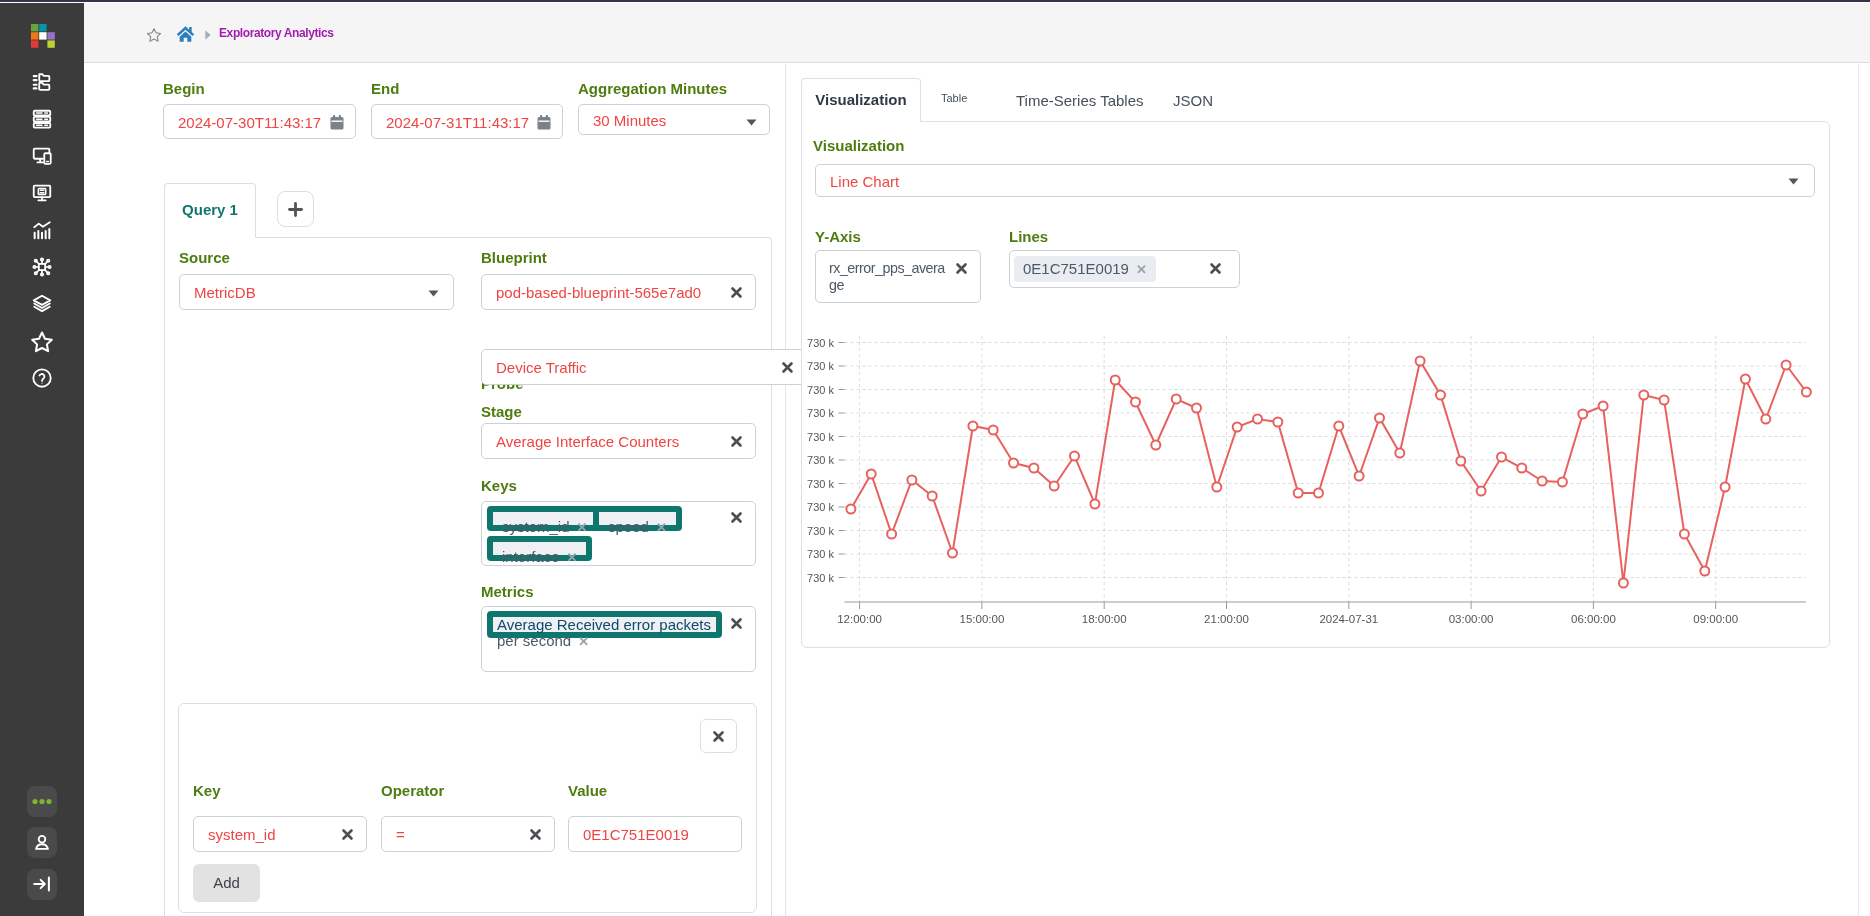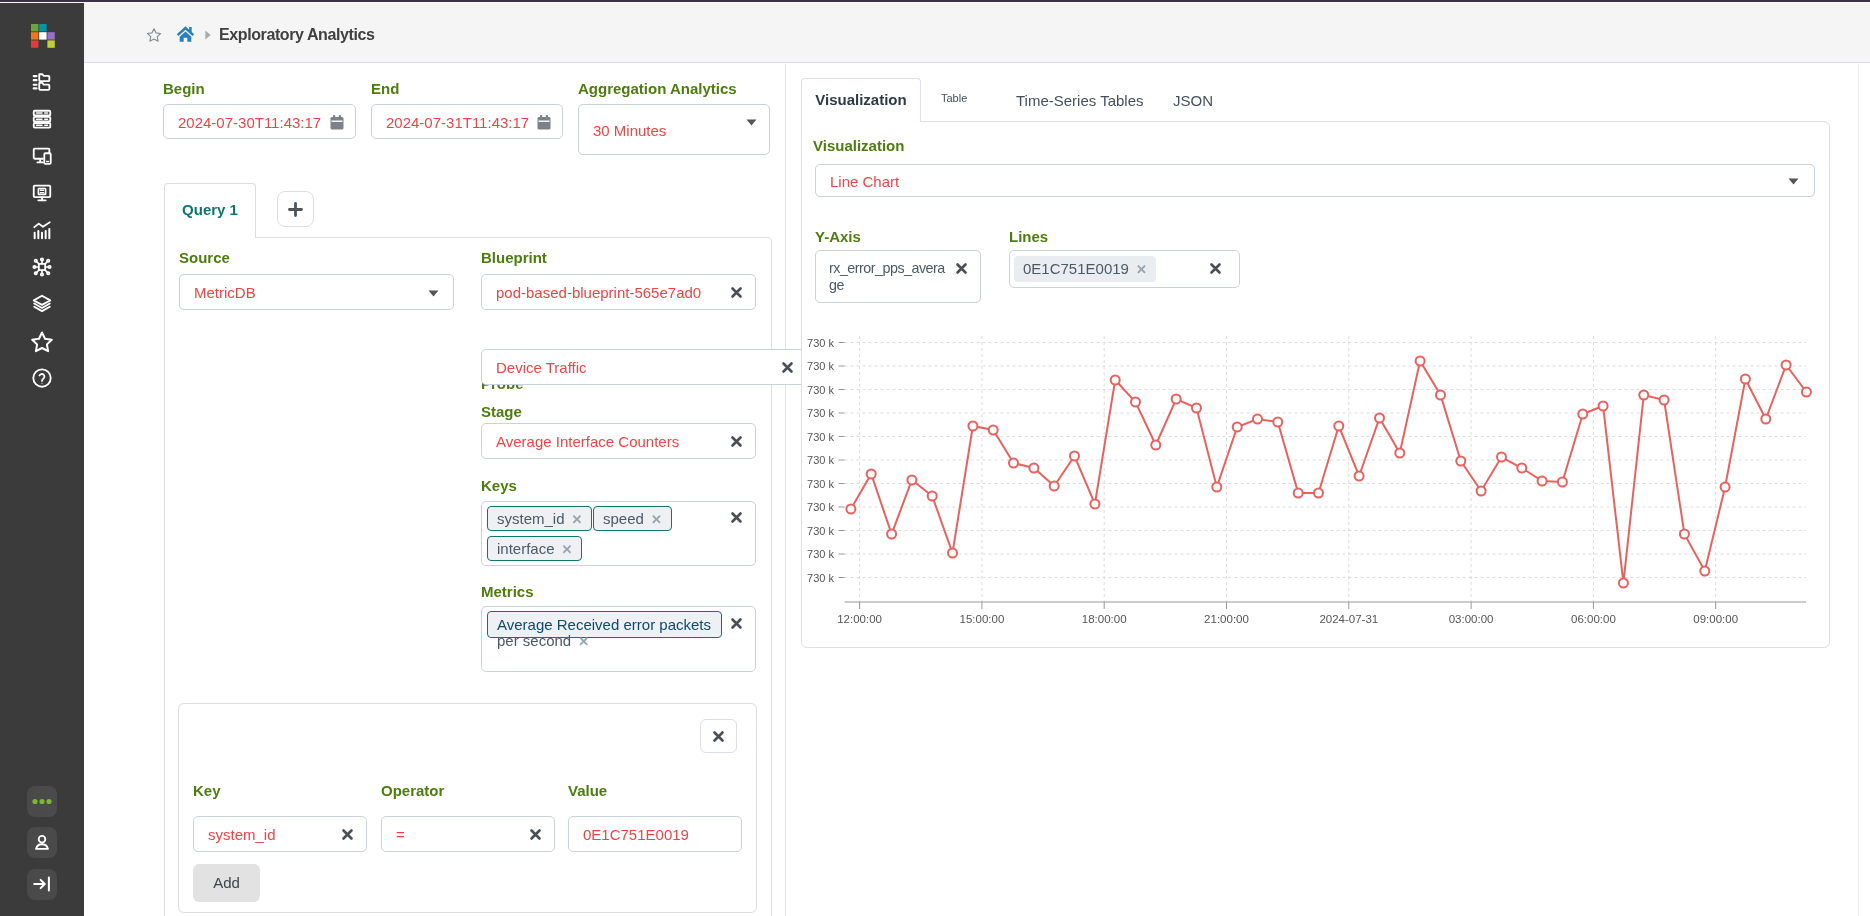--- a/index.html
+++ b/index.html
@@ -3,22 +3,22 @@
 <meta charset="utf-8">
 <style>
   * { margin:0; padding:0; box-sizing:border-box; }
   html,body { width:1870px; height:916px; overflow:hidden; background:#fff;
     font-family:"Liberation Sans", sans-serif; }
   .abs { position:absolute; }
   .lbl { position:absolute; font-size:15px; font-weight:700; color:#4d7c0f; white-space:nowrap; }
   .inp { position:absolute; background:#fff; border:1px solid #cbd1d8; border-radius:5px;
          font-size:15px; color:#ef4444; white-space:nowrap; }
   .inp .txt { position:absolute; left:14px; top:50%; transform:translateY(-50%); }
-  .tag { position:absolute; background:#eef0f3; border:1px solid #0f766e; border-radius:4px;
-         font-size:15px; color:#4c5966; height:25px; line-height:23px; padding:0 9px; white-space:nowrap; }
+  .tag { position:absolute; background:#eef0f3; border:6px solid #0f766e; border-radius:4px;
+         font-size:15px; color:#4c5966; height:25px; line-height:29px; padding:0 9px; white-space:nowrap; }
   .tag .x { color:#9aa3ad; font-weight:700; margin-left:7px; font-size:13px; }
   .xmark { position:absolute; width:13px; height:13px; }
   .card { position:absolute; background:#fff; border:1px solid #dde0e8; }
 </style>
 </head>
 <body>
 
 <div class="abs" style="left:0;top:0;width:1870px;height:2px;background:#3a3348;"></div>
 
 <div class="abs" style="left:84px;top:3px;width:1786px;height:60px;background:#f5f5f6;border-bottom:1px solid #dbdce5;"></div>
@@ -26,21 +26,21 @@
 <svg class="abs" style="left:146px;top:27px;" width="16" height="16" viewBox="0 0 24 24" fill="none" stroke="#888b90" stroke-width="1.7" stroke-linejoin="round">
   <path d="M12 2.5 L15 8.8 L21.8 9.7 L16.9 14.4 L18.1 21.2 L12 18 L5.9 21.2 L7.1 14.4 L2.2 9.7 L9 8.8 Z"></path>
 </svg>
 <svg class="abs" style="left:176px;top:26px;" width="19" height="16" viewBox="0 0 24 22" fill="#2b7fbb">
   <path d="M12 0.5 L17 5 V1.5 H20.5 V8.2 L24 11.3 L21.5 13.8 L12 5.2 L2.5 13.8 L0 11.3 Z"></path>
   <path d="M12 7.5 L20 14.7 V21.5 H14.5 V16 H9.5 V21.5 H4 V14.7 Z"></path>
 </svg>
 <svg class="abs" style="left:204px;top:30px;" width="8" height="10" viewBox="0 0 9 11" fill="#a7abb2">
   <path d="M1.5 0.5 L7.5 5.5 L1.5 10.5 Z"></path>
 </svg>
-<div class="abs" style="left:219px;top:26px;font-size:16px;font-weight:700;color:#404040;letter-spacing:-0.4px;">Exploratory Analytics</div>
+<div class="abs" style="left:219px;top:26px;font-size:12px;font-weight:700;color:#a21caf;letter-spacing:-0.4px;">Exploratory Analytics</div>
 
 <div class="abs" style="left:0;top:3px;width:84px;height:913px;background:#3b3b3b;"></div>
 <svg class="abs" style="left:31px;top:24px;" width="24" height="24" viewBox="0 0 24 24">
   <rect x="0" y="0" width="7.4" height="7.4" fill="#6ba43a"></rect>
   <rect x="8.2" y="0" width="7.4" height="7.4" fill="#0395a8"></rect>
   <rect x="0" y="8.2" width="7.4" height="7.4" fill="#ee7817"></rect>
   <rect x="8.2" y="8.2" width="7.4" height="7.4" fill="#ffffff"></rect>
   <rect x="16.4" y="8.2" width="7.4" height="7.4" fill="#9a70cd"></rect>
   <rect x="0" y="16.4" width="7.4" height="7.4" fill="#e23b38"></rect>
   <rect x="16.4" y="16.4" width="7.4" height="7.4" fill="#bed234"></rect>
@@ -132,22 +132,22 @@
 <div class="lbl" style="left:371px;top:80px;">End</div>
 <div class="inp" style="left:371px;top:104px;width:192px;height:35px;">
   <span class="txt">2024-07-31T11:43:17</span>
   <svg class="abs" style="right:11px;top:10px;" width="14" height="15" viewBox="0 0 14 15" fill="#7d8288">
     <rect x="0.5" y="2" width="13" height="12.5" rx="1.5"></rect>
     <rect x="3" y="0" width="2.2" height="4" rx="0.8"></rect>
     <rect x="8.8" y="0" width="2.2" height="4" rx="0.8"></rect>
     <rect x="1.5" y="5.5" width="11" height="1.4" fill="#fff"></rect>
   </svg>
 </div>
-<div class="lbl" style="left:578px;top:80px;">Aggregation Analytics</div>
-<div class="inp" style="left:578px;top:104px;width:192px;height:51px;">
+<div class="lbl" style="left:578px;top:80px;">Aggregation Minutes</div>
+<div class="inp" style="left:578px;top:104px;width:192px;height:31px;">
   <span class="txt">30 Minutes</span>
   <svg class="abs" style="right:12px;top:14px;" width="11" height="7" viewBox="0 0 11 7" fill="#555">
     <path d="M0.5 0.5 L10.5 0.5 L5.5 6.5 Z"></path>
   </svg>
 </div>
 
 <div class="abs" style="left:164px;top:183px;width:92px;height:55px;background:#fff;border:1px solid #dbdee6;border-bottom:none;border-radius:4px 4px 0 0;z-index:3;"></div>
 <div class="abs" style="left:164px;top:183px;width:92px;height:54px;z-index:4;text-align:center;line-height:54px;font-size:15px;font-weight:700;color:#0f766e;">Query 1</div>
 <div class="abs" style="left:277px;top:191px;width:37px;height:36px;border:1px solid #dbdee6;border-radius:8px;background:#fff;">
   <svg class="abs" style="left:10px;top:10px;" width="15" height="15" viewBox="0 0 15 15" stroke="#4f5459" stroke-width="2.8" stroke-linecap="round">

